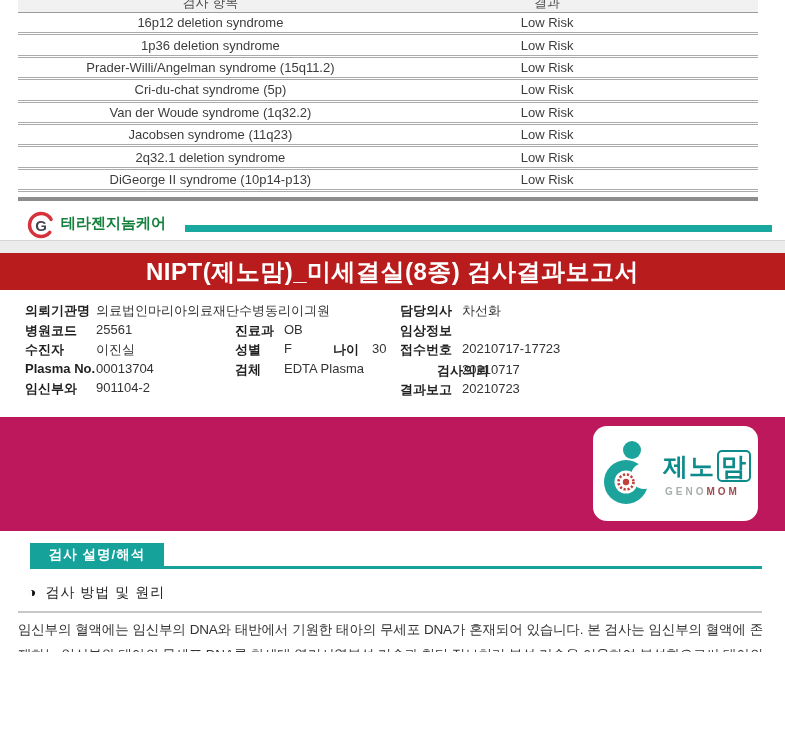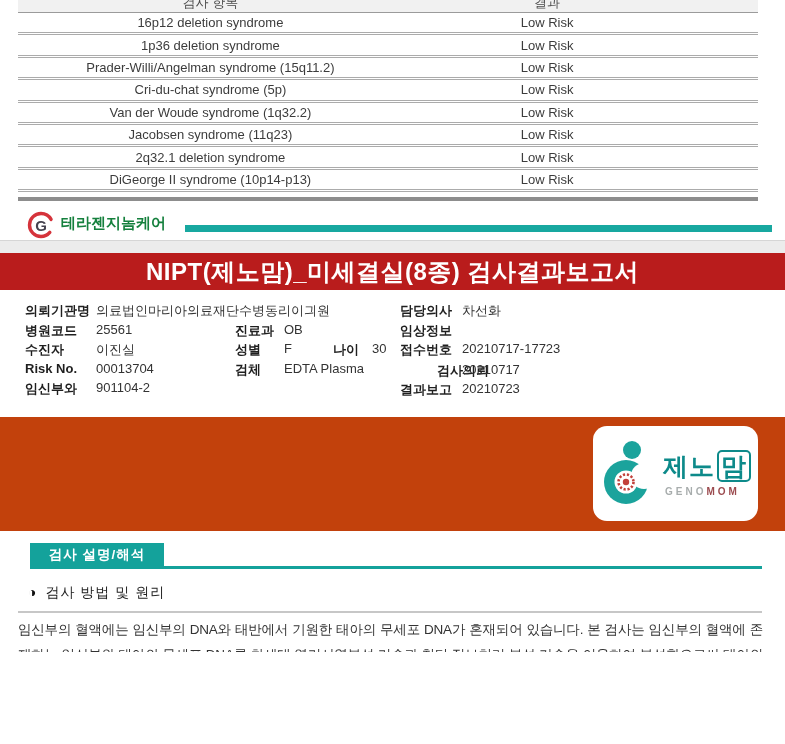--- a/index.html
+++ b/index.html
@@ -25,21 +25,21 @@
   
   .page-gap { position:absolute; left:0; top:240px; width:785px; height:13px; background:#ececec; border-top:1px solid #d6d6d6; }
   
   .title-bar { position:absolute; left:0; top:253px; width:785px; height:37px; background:#b91c1c;
     color:#fff; font-size:24px; font-weight:bold; text-align:center; line-height:37px; letter-spacing:0.5px; }
   
   .pi { position:absolute; font-size:13px; white-space:nowrap; }
   .pi.lab { font-weight:bold; color:#1f1f1f; }
   .pi.val { color:#333; }
   
-  .banner { position:absolute; left:0; top:417px; width:785px; height:114px; background:#c2410c; }
+  .banner { position:absolute; left:0; top:417px; width:785px; height:114px; background:#be185d; }
   .genomom-box { position:absolute; left:593px; top:9px; width:165px; height:95px; background:#fff; border-radius:14px; }
   .genomom-icon { position:absolute; left:10px; top:13px; }
   .genomom-text { position:absolute; left:70px; top:24px; font-size:25px; font-weight:bold; color:#0d8a8a; letter-spacing:1px; }
   .genomom-text .boxed { border:2px solid #0d8a8a; border-radius:5px; padding:0 2px; margin-left:2px; }
   .genomom-latin { position:absolute; left:72px; top:60px; font-size:10px; letter-spacing:3px; font-weight:bold; }
   .genomom-latin .g { color:#a8adad; } .genomom-latin .m { color:#9b4a4e; }
   
   .section-tab { position:absolute; left:30px; top:543px; width:134px; height:23px; background:#14a29b;
     color:#fff; font-size:13.5px; font-weight:bold; text-align:center; line-height:23px; letter-spacing:1px; }
   .section-underline { position:absolute; left:30px; top:566px; width:732px; height:3px; background:#14a29b; }
@@ -119,21 +119,21 @@
 
   <div class="title-bar">NIPT(제노맘)_미세결실(8종) 검사결과보고서</div>
 
   <div>
     <span class="pi lab" style="left:25px;top:302px;">의뢰기관명</span>
     <span class="pi val" style="left:96px;top:302px;">의료법인마리아의료재단수병동리이긔원</span>
     <span class="pi lab" style="left:25px;top:322px;">병원코드</span>
     <span class="pi val" style="left:96px;top:322px;">25561</span>
     <span class="pi lab" style="left:25px;top:341px;">수진자</span>
     <span class="pi val" style="left:96px;top:341px;">이진실</span>
-    <span class="pi lab" style="left:25px;top:361px;">Risk No.</span>
+    <span class="pi lab" style="left:25px;top:361px;">Plasma No.</span>
     <span class="pi val" style="left:96px;top:361px;">00013704</span>
     <span class="pi lab" style="left:25px;top:380px;">임신부와</span>
     <span class="pi val" style="left:96px;top:380px;">901104-2</span>
 
     <span class="pi lab" style="left:235px;top:322px;">진료과</span>
     <span class="pi val" style="left:284px;top:322px;">OB</span>
     <span class="pi lab" style="left:235px;top:341px;">성별</span>
     <span class="pi val" style="left:284px;top:341px;">F</span>
     <span class="pi lab" style="left:333px;top:341px;">나이</span>
     <span class="pi val" style="left:372px;top:341px;">30</span>

